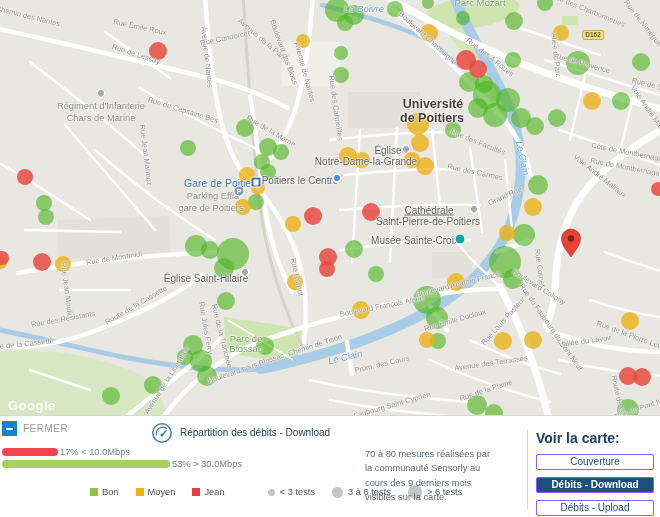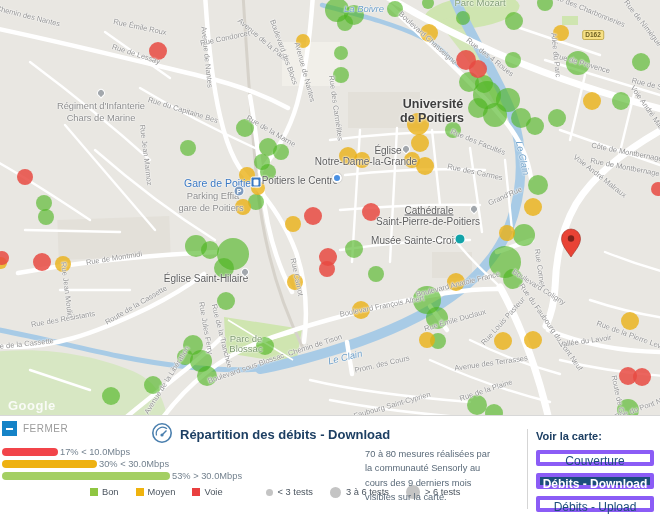--- a/index.html
+++ b/index.html
@@ -33,36 +33,36 @@
   .dot-y{fill:#eaaf11;fill-opacity:.78}
   .dot-r{fill:#e84a42;fill-opacity:.85}
   .g-attribution{position:absolute;left:8px;top:398px;font-size:13px;font-weight:bold;color:#fff;opacity:.85;letter-spacing:.5px}
   
   .panel{position:absolute;left:0;top:415px;width:660px;height:102px;background:#fff;border-top:1px solid #d8d8d8}
   .fermer{position:absolute;left:2px;top:5px;width:15px;height:15px;background:#1583c7;border:none;
     display:flex;align-items:center;justify-content:center;cursor:pointer;padding:0}
   .fermer .minus{display:block;width:7px;height:2px;background:#fff}
   .fermer-label{position:absolute;left:23px;top:7px;font-size:10px;color:#9b9b9b;letter-spacing:.5px}
   .gauge{position:absolute;left:151px;top:6px;width:22px;height:22px}
-  .panel-title{position:absolute;left:180px;top:11px;font-size:13px;font-weight:bold;color:#1d3f63}
+  .panel-title{position:absolute;left:180px;top:11px;font-size:10px;font-weight:normal;color:#1d3f63}
   #bars{position:absolute;left:2px;top:30px}
   .bar-row{height:12px;display:flex;align-items:center}
   .bar{display:inline-block;height:8px;border-radius:4px}
   .bar-label{font-size:9.3px;color:#74828f;margin-left:2px}
   #legend-row{position:absolute;left:90px;top:69px;display:flex;align-items:center;font-size:9.3px;color:#4a545e}
   .leg-item{display:flex;align-items:center;margin-right:17px}
   .leg-item.gap{margin-left:26px}
   .leg-sq{width:8px;height:8px;margin-right:4px;display:inline-block}
   .leg-ci{border-radius:50%;background:#c4c4c4;margin-right:5px;display:inline-block}
   .description{position:absolute;left:365px;top:31px;width:132px;font-size:9.3px;color:#5a6a79;line-height:1.55}
   .divider{position:absolute;left:527px;top:13px;width:1px;height:80px;background:#d5d5d5}
   .sidebar{position:absolute;left:536px;top:14px;width:118px}
-  .sidebar-heading{font-size:11px;font-weight:bold;color:#1d3f63;margin-bottom:8px}
-  .side-btn{display:block;width:118px;height:16px;margin-bottom:7px;background:#fff;border:4px solid #8b5cf6;
-    border-radius:2px;font-size:12px;color:#1d4e7c;cursor:pointer;padding:0;line-height:14px}
+  .sidebar-heading{font-size:14px;font-weight:bold;color:#1d3f63;margin-bottom:8px}
+  .side-btn{display:block;width:118px;height:16px;margin-bottom:7px;background:#fff;border:1px solid #8b5cf6;
+    border-radius:2px;font-size:10px;color:#1d4e7c;cursor:pointer;padding:0;line-height:14px}
   .side-btn.active{background:#1d4e7c;color:#fff;font-weight:bold}
 </style>
 </head>
 <body>
 
 <div class="app">
   <div class="map">
     <svg width="660" height="417" viewBox="0 0 660 417">
       <rect x="0" y="0" width="660" height="417" fill="#e9e7e2"></rect>
       <g fill="#e3e0d9">
@@ -343,40 +343,36 @@
         <circle cx="11" cy="13" r="1.6" fill="#4a7fae"></circle>
       </svg>
     </span>
     <span class="panel-title">Répartition des débits - Download</span>
     <div id="bars">
         <div class="bar-row">
           <span class="bar" style="width: 56px; background: rgb(242, 68, 74);"></span>
           <span class="bar-label">17% &lt; 10.0Mbps</span>
         </div>
         <div class="bar-row">
-          <span class="bar" style="width: 95px; background: rgb(238, 177, 17);"></span>
-          <span class="bar-label">30% &lt; 30.0Mbps</span>
-        </div>
-        <div class="bar-row">
           <span class="bar" style="width: 168px; background: rgb(164, 207, 99);"></span>
           <span class="bar-label">53% &gt; 30.0Mbps</span>
         </div>
       </div>
     <div id="legend-row">
         <span class="leg-item">
           <span class="leg-sq" style="background: rgb(143, 198, 65);"></span>
           <span>Bon</span>
         </span>
         <span class="leg-item">
           <span class="leg-sq" style="background: rgb(239, 179, 14);"></span>
           <span>Moyen</span>
         </span>
         <span class="leg-item">
           <span class="leg-sq" style="background: rgb(233, 63, 63);"></span>
-          <span>Voie</span>
+          <span>Jean</span>
         </span>
         <span class="leg-item gap">
           <span class="leg-ci" style="width: 7px; height: 7px;"></span>
           <span>&lt; 3 tests</span>
         </span>
         <span class="leg-item">
           <span class="leg-ci" style="width: 11px; height: 11px;"></span>
           <span>3 à 6 tests</span>
         </span>
         <span class="leg-item">

